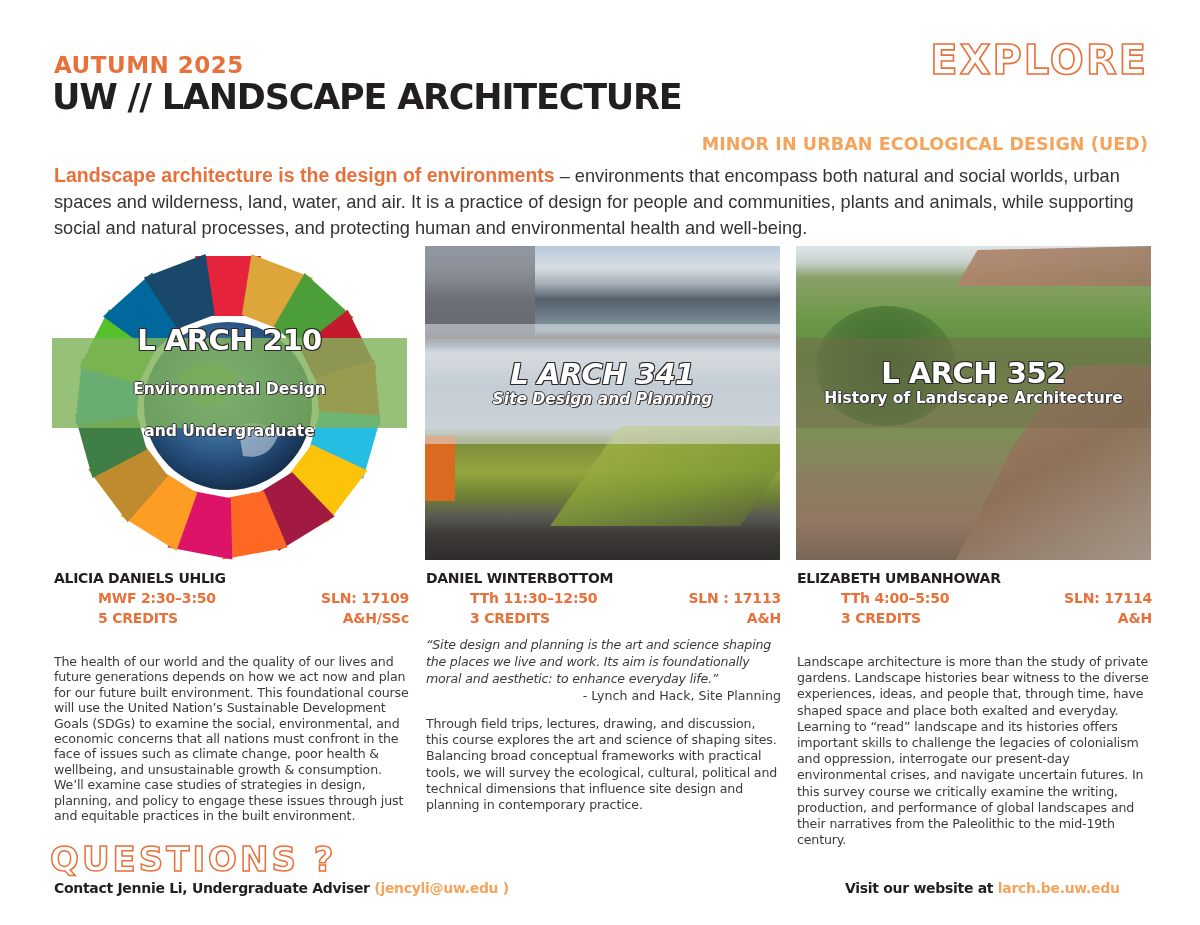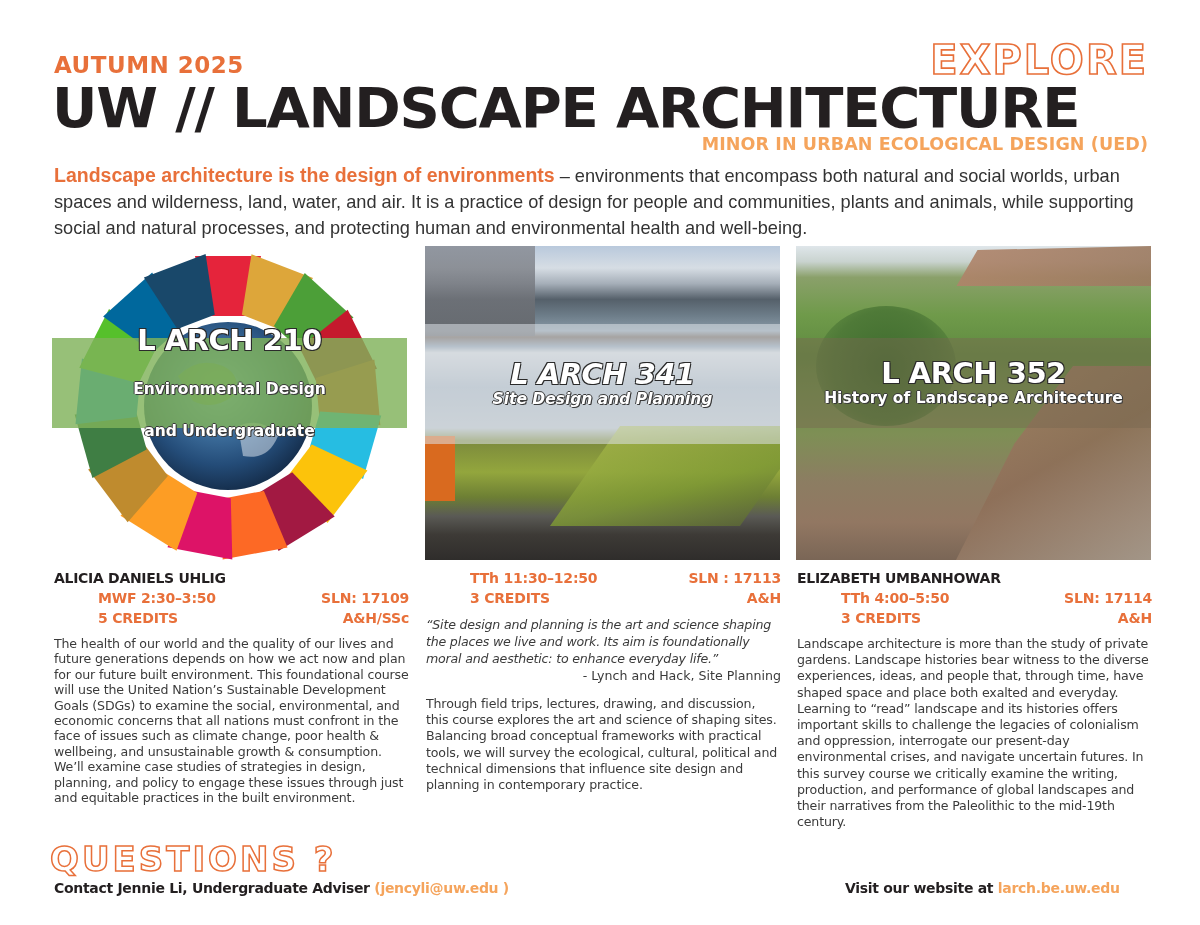--- a/index.html
+++ b/index.html
@@ -3,21 +3,21 @@
 <meta charset="utf-8">
 <style>
   * { box-sizing: border-box; margin: 0; padding: 0; }
   html, body { width: 1200px; height: 925px; background: #ffffff; overflow: hidden; }
   body { position: relative; font-family: "DejaVu Sans", sans-serif; color: #231f20; }
 
   .abs { position: absolute; }
 
   .season { left: 54px; top: 52px; font-family: "DejaVu Sans", sans-serif; font-weight: bold; font-size: 23px; color: #e8703a; letter-spacing: 0.5px; }
   .explore { right: 52px; top: 40px; font-family: "DejaVu Sans", sans-serif; font-weight: bold; font-size: 40px; color: #ffffff; -webkit-text-stroke: 1.6px #e8703a; letter-spacing: 2px; line-height: 1; }
-  .main-title { left: 52px; top: 80px; font-family: "DejaVu Sans", sans-serif; font-weight: bold; font-size: 56px; color: #231f20; letter-spacing: -1.2px; line-height: 1; white-space: nowrap; text-align: center; }
+  .main-title { left: 52px; top: 80px; font-family: "DejaVu Sans", sans-serif; font-weight: bold; font-size: 35px; color: #231f20; letter-spacing: -1.2px; line-height: 1; white-space: nowrap; text-align: center; }
   .minor { right: 52px; top: 134px; font-family: "DejaVu Sans", sans-serif; font-weight: bold; font-size: 17.5px; color: #f5a45c; letter-spacing: 0.1px; white-space: nowrap; }
 
   .intro { left: 54px; top: 162px; width: 1100px; font-family: "Liberation Sans", sans-serif; font-size: 18.2px; line-height: 26px; color: #333333; }
   .intro .lead { color: #e8703a; font-weight: bold; font-size: 19.5px; }
 
   .card-img { top: 246px; width: 355px; height: 314px; overflow: hidden; }
   .img1 { left: 52px; }
   .img2 { left: 425px; }
   .img3 { left: 796px; }
 
@@ -43,21 +43,21 @@
   .band3 { background: rgba(120, 105, 80, 0.45); top: 92px; height: 90px; align-items: center; }
   .course-code { font-family: "DejaVu Sans", sans-serif; font-weight: bold; font-size: 29px; color: #ffffff; letter-spacing: -0.5px; -webkit-text-stroke: 1px #2b2b2b; paint-order: stroke fill; text-shadow: 1px 1px 0 #2b2b2b, -1px -1px 0 #2b2b2b, 1px -1px 0 #2b2b2b, -1px 1px 0 #2b2b2b; line-height: 1.05; }
   .course-name { font-family: "DejaVu Sans", sans-serif; font-weight: bold; font-size: 15.5px; color: #ffffff; text-shadow: 1px 1px 0 #3a3a3a, -1px 0 0 #3a3a3a, 0 -1px 0 #3a3a3a, 1px 0 0 #3a3a3a; text-align: center; line-height: 1.2; }
 
   .info { top: 570px; width: 355px; }
   .info1 { left: 54px; }
   .info2 { left: 426px; }
   .info3 { left: 797px; }
   .instructor { font-family: "DejaVu Sans", sans-serif; font-weight: bold; font-size: 14px; color: #231f20; letter-spacing: -0.3px; height: 20px; }
   .row { display: flex; justify-content: space-between; font-family: "DejaVu Sans", sans-serif; font-weight: bold; font-size: 14px; color: #e8703a; height: 20px; letter-spacing: -0.2px; margin-left: 44px; }
-  .desc { margin-top: 6px; font-family: "DejaVu Sans", sans-serif; font-size: 12.6px; line-height: 16.2px; color: #3b3b3b; letter-spacing: -0.15px; }
+  .desc { margin-top: 24px; font-family: "DejaVu Sans", sans-serif; font-size: 12.6px; line-height: 16.2px; color: #3b3b3b; letter-spacing: -0.15px; }
   .info1 .desc { line-height: 15.4px; }
   .quote { margin-top: 6px; font-family: "DejaVu Sans", sans-serif; font-style: italic; font-size: 12.6px; line-height: 17px; color: #3b3b3b; letter-spacing: -0.2px; }
   .attribution { text-align: right; font-family: "DejaVu Sans", sans-serif; font-size: 12.6px; line-height: 17px; color: #3b3b3b; }
   .desc2 { margin-top: 12px; }
 
   .questions { left: 50px; top: 842px; font-family: "DejaVu Sans", sans-serif; font-weight: bold; font-size: 34px; color: #ffffff; -webkit-text-stroke: 1.5px #e8703a; letter-spacing: 3px; line-height: 1; }
   .contact { left: 54px; top: 880px; font-family: "DejaVu Sans", sans-serif; font-weight: bold; font-size: 14px; color: #231f20; letter-spacing: -0.3px; }
   .contact .email { color: #f5a45c; }
   .website { left: 845px; top: 880px; font-family: "DejaVu Sans", sans-serif; font-weight: bold; font-size: 14px; color: #231f20; letter-spacing: -0.3px; }
   .website .link { color: #f5a45c; }
@@ -143,20 +143,21 @@
     <span>SLN: 17109</span>
   </div>
   <div class="row">
     <span>5 CREDITS</span>
     <span>A&amp;H/SSc</span>
   </div>
   <div class="desc">The health of our world and the quality of our lives and future generations depends on how we act now and plan for our future built environment. This foundational course will use the United Nation’s Sustainable Development Goals (SDGs) to examine the social, environmental, and economic concerns that all nations must confront in the face of issues such as climate change, poor health &amp; wellbeing, and unsustainable growth &amp; consumption. We’ll examine case studies of strategies in design, planning, and policy to engage these issues through just and equitable practices in the built environment.</div>
 </div>
 
 <div class="abs info info2">
+  <div class="instructor">DANIEL WINTERBOTTOM</div>
   <div class="row">
     <span>TTh 11:30–12:50</span>
     <span>SLN : 17113</span>
   </div>
   <div class="row">
     <span>3 CREDITS</span>
     <span>A&amp;H</span>
   </div>
   <div class="quote">“Site design and planning is the art and science shaping the places we live and work. Its aim is foundationally moral and aesthetic: to enhance everyday life.”</div>
   <div class="attribution">- Lynch and Hack, Site Planning</div>

